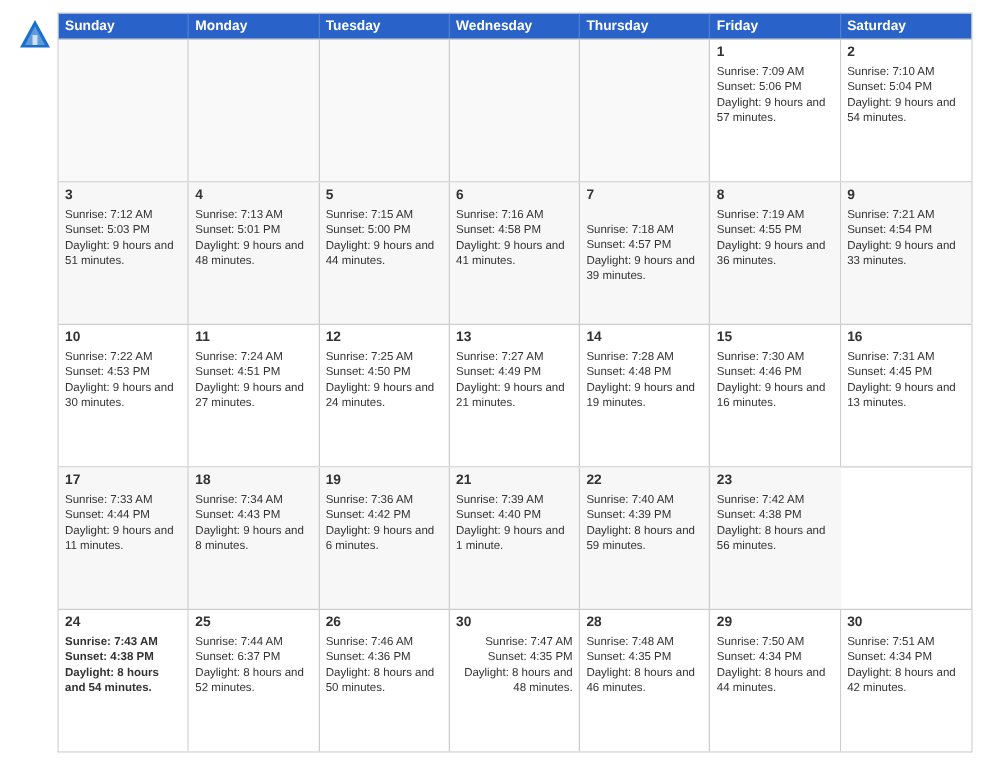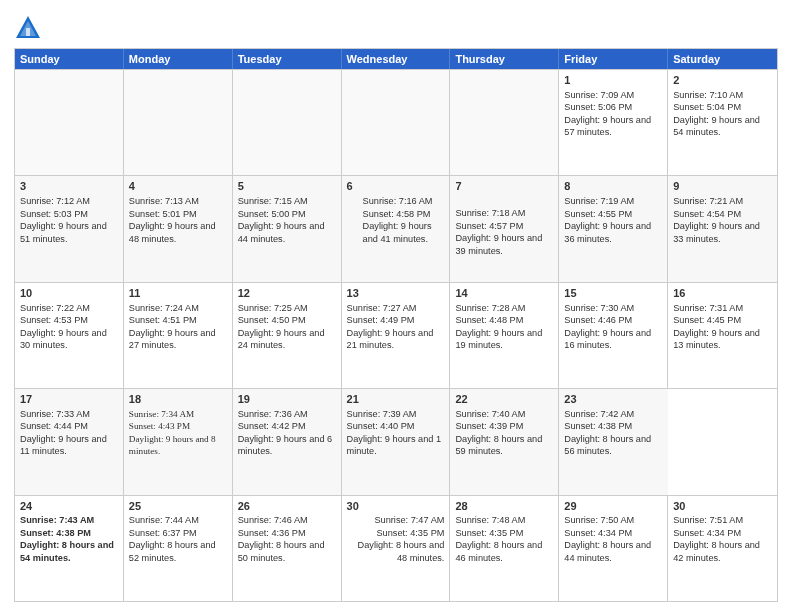--- a/index.html
+++ b/index.html
@@ -8,21 +8,21 @@
       background: #fff;
       width: 792px;
       height: 612px;
       overflow: hidden;
     }
     .page {
       width: 792px;
       height: 612px;
       padding: 10px 14px 10px 14px;
       display: flex;
-      flex-direction: column;
+      flex-direction: row;
     }
     .header-row {
       display: flex;
       align-items: flex-start;
       justify-content: space-between;
       margin-bottom: 6px;
     }
     .logo {
       display: flex;
       align-items: center;
@@ -181,21 +181,21 @@
 Daylight: 9 hours and 48 minutes.</div>
           </div>
           <div class="cal-cell">
             <span class="day-num">5</span>
             <div style="white-space: pre-line;">Sunrise: 7:15 AM
 Sunset: 5:00 PM
 Daylight: 9 hours and 44 minutes.</div>
           </div>
           <div class="cal-cell">
             <span class="day-num">6</span>
-            <div style="white-space: pre-line; margin-left: 16px;">Sunrise: 7:16 AM
+            <div style="white-space: pre-line;">Sunrise: 7:16 AM
 Sunset: 4:58 PM
 Daylight: 9 hours and 41 minutes.</div>
           </div>
           <div class="cal-cell">
             <span class="day-num">7</span>
             <div style="white-space: pre-line; margin-top: 13px;">Sunrise: 7:18 AM
 Sunset: 4:57 PM
 Daylight: 9 hours and 39 minutes.</div>
           </div>
           <div class="cal-cell">
@@ -257,21 +257,21 @@
         </div>
         <div class="cal-row">
           <div class="cal-cell">
             <span class="day-num">17</span>
             <div style="white-space: pre-line;">Sunrise: 7:33 AM
 Sunset: 4:44 PM
 Daylight: 9 hours and 11 minutes.</div>
           </div>
           <div class="cal-cell">
             <span class="day-num">18</span>
-            <div style="white-space: pre-line; font-family: Liberation Serif, serif;">Sunrise: 7:34 AM
+            <div style="white-space: pre-line;">Sunrise: 7:34 AM
 Sunset: 4:43 PM
 Daylight: 9 hours and 8 minutes.</div>
           </div>
           <div class="cal-cell">
             <span class="day-num">19</span>
             <div style="white-space: pre-line;">Sunrise: 7:36 AM
 Sunset: 4:42 PM
 Daylight: 9 hours and 6 minutes.</div>
           </div>
           <div class="cal-cell">

